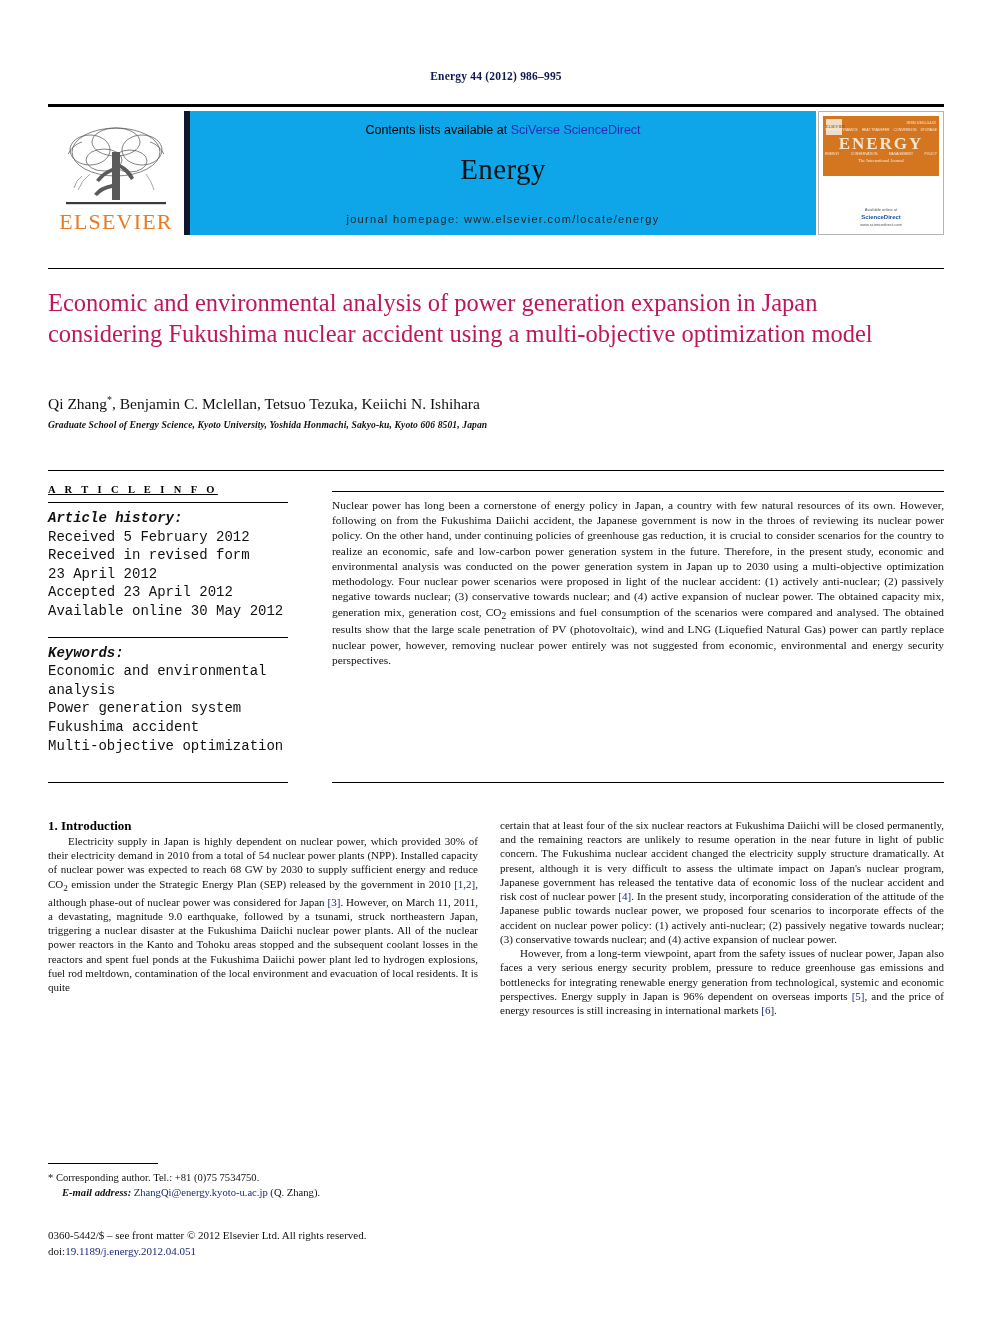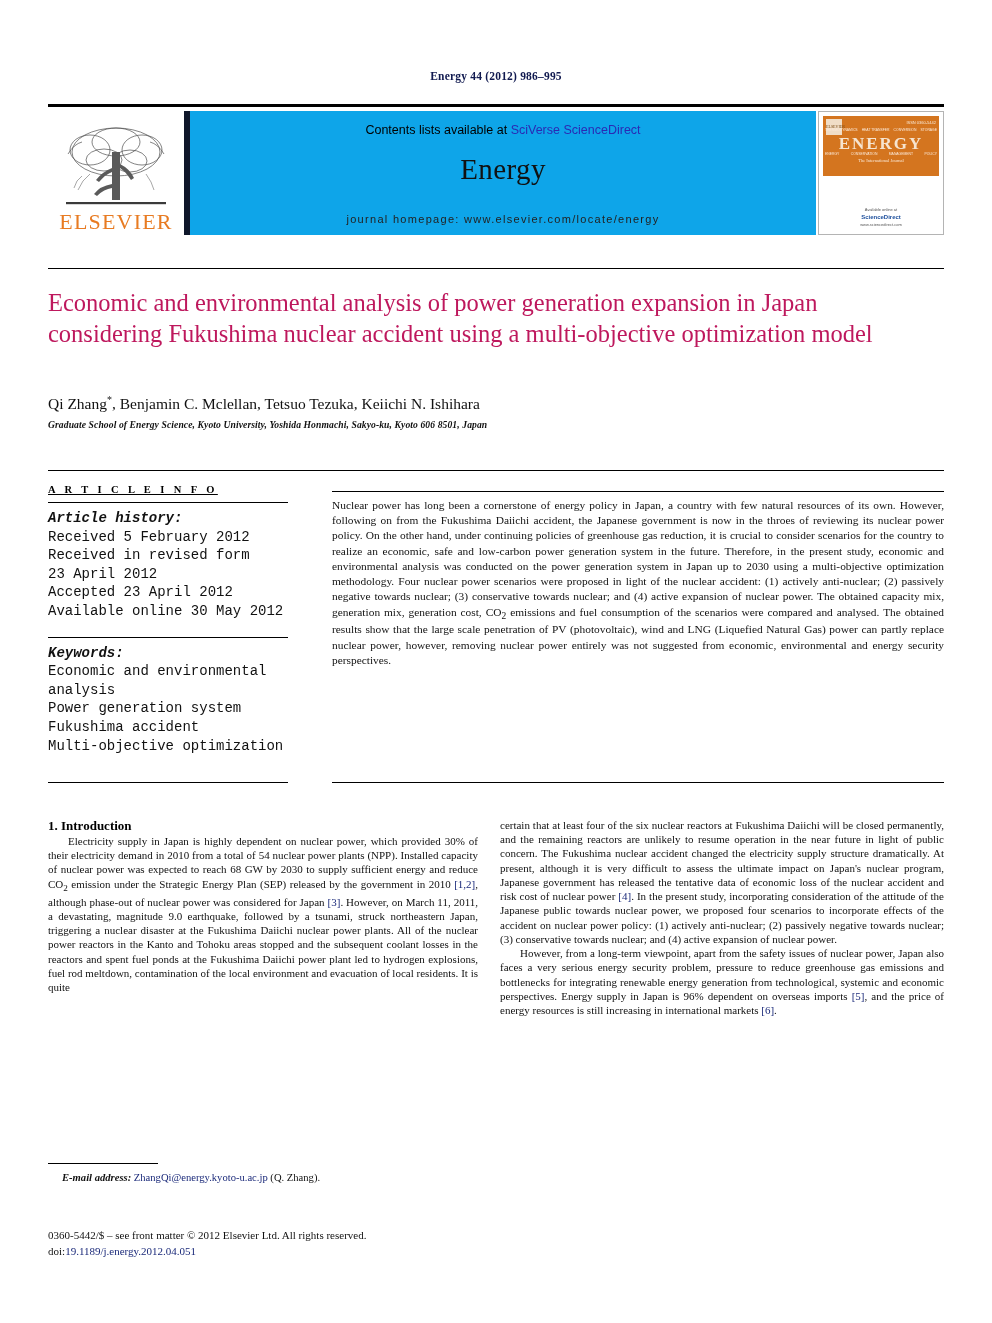--- a/index.html
+++ b/index.html
@@ -469,20 +469,21 @@
     <p class="para">Electricity supply in Japan is highly dependent on nuclear power, which provided 30% of their electricity demand in 2010 from a total of 54 nuclear power plants (NPP). Installed capacity of nuclear power was expected to reach 68 GW by 2030 to supply sufficient energy and reduce CO<sub>2</sub> emission under the Strategic Energy Plan (SEP) released by the government in 2010 <span class="ref">[1,2]</span>, although phase-out of nuclear power was considered for Japan <span class="ref">[3]</span>. However, on March 11, 2011, a devastating, magnitude 9.0 earthquake, followed by a tsunami, struck northeastern Japan, triggering a nuclear disaster at the Fukushima Daiichi nuclear power plants. All of the nuclear power reactors in the Kanto and Tohoku areas stopped and the subsequent coolant losses in the reactors and spent fuel ponds at the Fukushima Daiichi power plant led to hydrogen explosions, fuel rod meltdown, contamination of the local environment and evacuation of local residents. It is quite</p>
   </div>
 
   <div class="body-col-right">
     <p class="para noindent">certain that at least four of the six nuclear reactors at Fukushima Daiichi will be closed permanently, and the remaining reactors are unlikely to resume operation in the near future in light of public concern. The Fukushima nuclear accident changed the electricity supply structure dramatically. At present, although it is very difficult to assess the ultimate impact on Japan's nuclear program, Japanese government has released the tentative data of economic loss of the nuclear accident and risk cost of nuclear power <span class="ref">[4]</span>. In the present study, incorporating consideration of the attitude of the Japanese public towards nuclear power, we proposed four scenarios to incorporate effects of the accident on nuclear power policy: (1) actively anti-nuclear; (2) passively negative towards nuclear; (3) conservative towards nuclear; and (4) active expansion of nuclear power.</p>
     <p class="para">However, from a long-term viewpoint, apart from the safety issues of nuclear power, Japan also faces a very serious energy security problem, pressure to reduce greenhouse gas emissions and bottlenecks for integrating renewable energy generation from technological, systemic and economic perspectives. Energy supply in Japan is 96% dependent on overseas imports <span class="ref">[5]</span>, and the price of energy resources is still increasing in international markets <span class="ref">[6]</span>.</p>
   </div>
 
   <div class="footnote-rule"></div>
   <div class="footnote">
+    <div>* Corresponding author. Tel.: +81 (0)75 7534750.</div>
     <div class="indent2"><span class="ital">E-mail address:</span> <span class="mail-link">ZhangQi@energy.kyoto-u.ac.jp</span><span> (Q. Zhang).</span></div>
   </div>
 
   <div class="imprint">
     <div>0360-5442/$ – see front matter © 2012 Elsevier Ltd. All rights reserved.</div>
     <div><span>doi:</span><span class="doi-link">19.1189/j.energy.2012.04.051</span></div>
   </div>
 
 </div>
 

